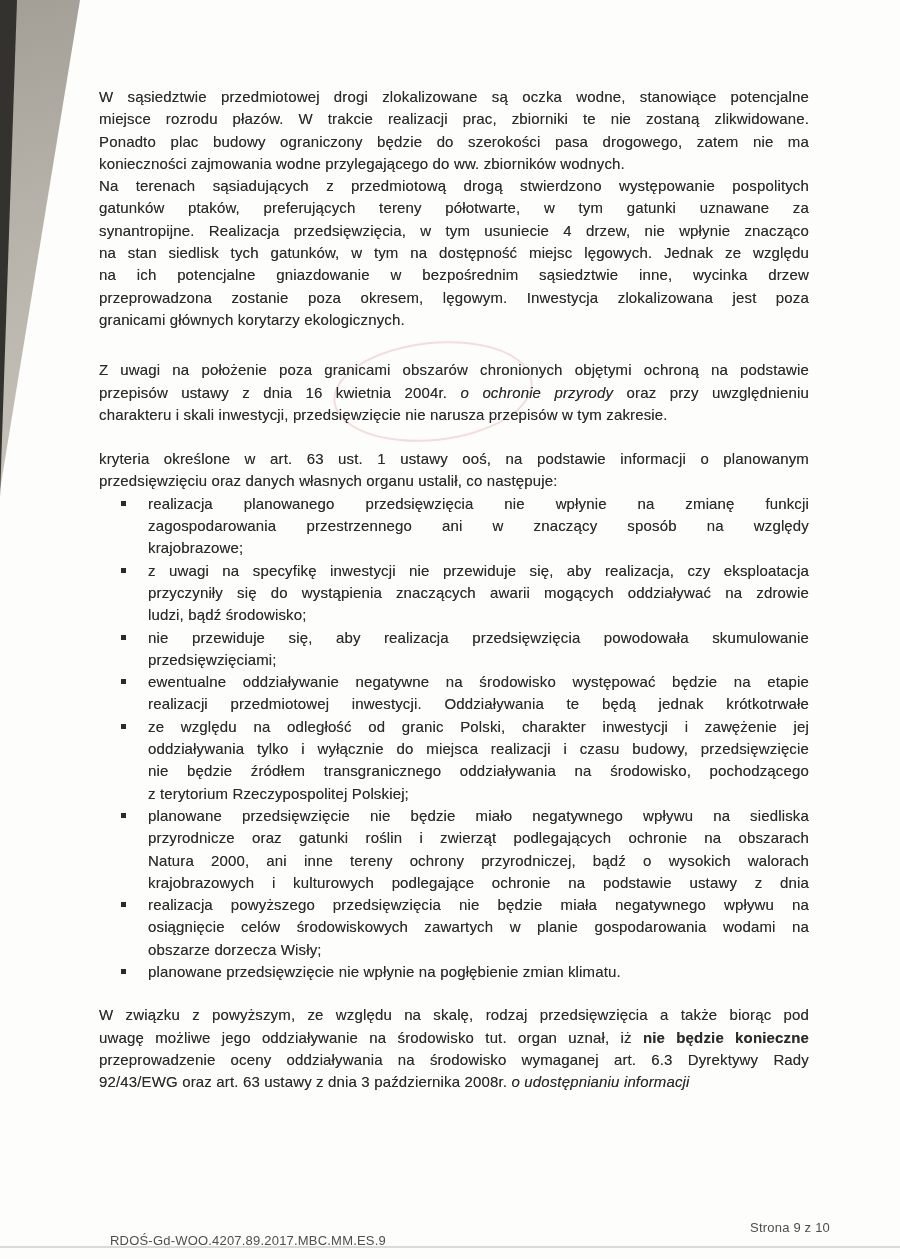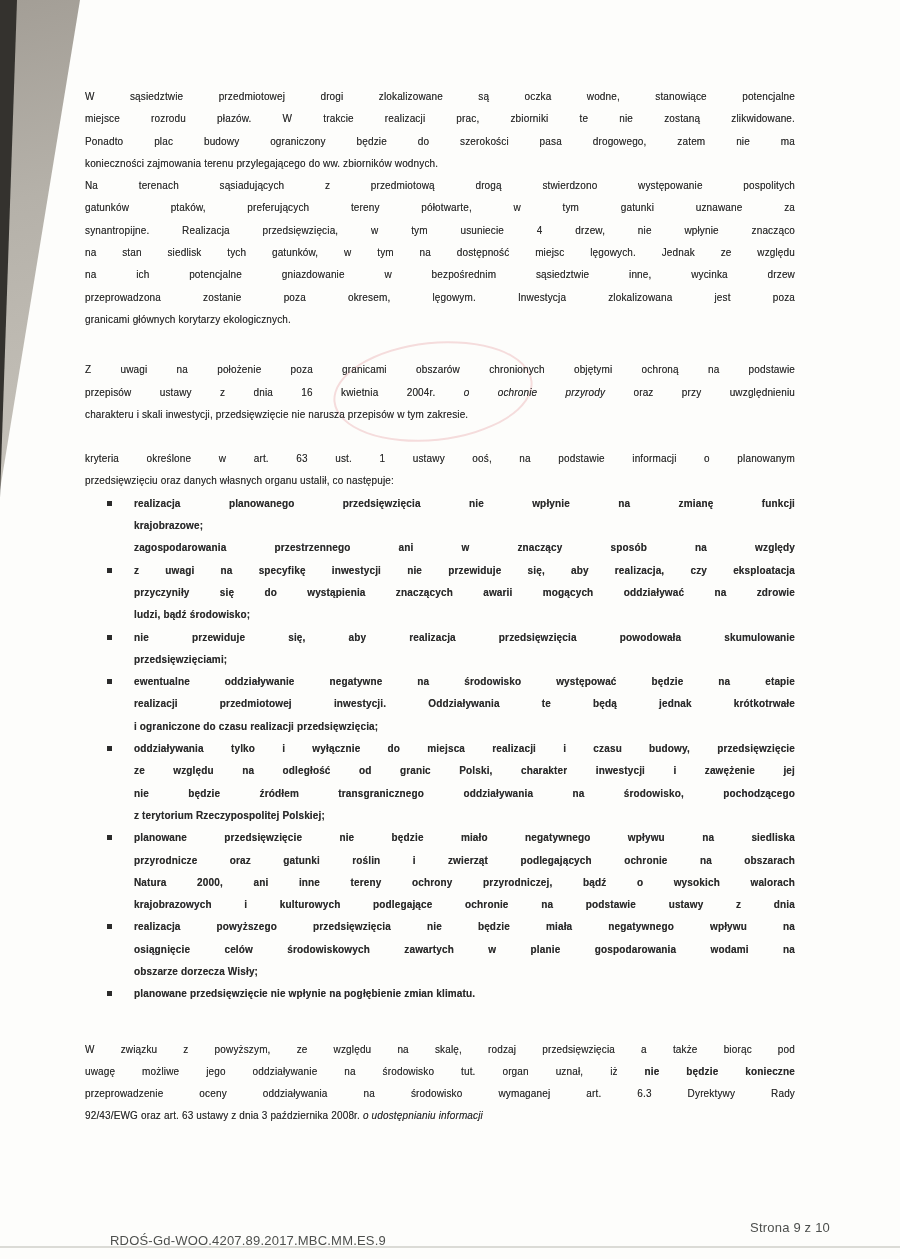--- a/index.html
+++ b/index.html
@@ -27,35 +27,35 @@
 
   
   .stamp {
     position: absolute; left: 333px; top: 342px; width: 196px; height: 95px;
     border: 2.5px solid rgba(213, 88, 98, 0.20);
     border-radius: 50%;
     transform: rotate(-6deg);
   }
 
   .content {
-    position: absolute; left: 85px; top: 86px; width: 710px;
-    font-size: 10px; line-height: 22.3px; letter-spacing: 0.15px;
+    position: absolute; left: 99px; top: 86px; width: 710px;
+    font-size: 15px; line-height: 22.3px; letter-spacing: 0.15px;
     text-shadow: 0 0 0.4px rgba(43,43,43,0.55);
   }
   .tline { text-align: justify; text-align-last: justify; white-space: normal; }
   .tline.tlast { text-align-last: left; }
   .i { font-style: italic; }
   .b { font-weight: bold; }
 
   .para { margin: 0; }
   .gap-sm { margin-top: 28px; }
   .gap-md { margin-top: 22px; }
-  .gap-lg { margin-top: 33px; }
+  .gap-lg { margin-top: 21px; }
 
-  ul.blist { list-style: none; margin: 0; padding: 0; font-weight: bold; }
+  ul.blist { list-style: none; margin: 0; padding: 0; }
   li.bullet-item { position: relative; padding-left: 49px; }
   .bullet-marker {
     position: absolute; left: 22px; top: 8px;
     width: 5px; height: 5px; background: #2b2b2b;
   }
 
   .footer {
     position: absolute; left: 0; top: 1220px; width: 100%;
     font-size: 13px; color: #4d4f4d; letter-spacing: 0.2px;
   }
@@ -74,21 +74,21 @@
 
   <div class="corner-gray"></div>
   <div class="corner-dark"></div>
   <div class="stamp"></div>
 
   <div class="content">
     <div class="para">
         <div class="tline">W sąsiedztwie przedmiotowej drogi zlokalizowane są oczka wodne, stanowiące potencjalne</div>
         <div class="tline">miejsce rozrodu płazów. W trakcie realizacji prac, zbiorniki te nie zostaną zlikwidowane.</div>
         <div class="tline">Ponadto plac budowy ograniczony będzie do szerokości pasa drogowego, zatem nie ma</div>
-        <div class="tline tlast">konieczności zajmowania terenu przylegającego do ww. zbiorników wodnych.</div>
+        <div class="tline tlast">konieczności zajmowania wodne przylegającego do ww. zbiorników wodnych.</div>
       </div>
     <div class="para">
         <div class="tline">Na terenach sąsiadujących z przedmiotową drogą stwierdzono występowanie pospolitych</div>
         <div class="tline">gatunków ptaków, preferujących tereny półotwarte, w tym gatunki uznawane za</div>
         <div class="tline">synantropijne. Realizacja przedsięwzięcia, w tym usuniecie 4 drzew, nie wpłynie znacząco</div>
         <div class="tline">na stan siedlisk tych gatunków, w tym na dostępność miejsc lęgowych. Jednak ze względu</div>
         <div class="tline">na ich potencjalne gniazdowanie w bezpośrednim sąsiedztwie inne, wycinka drzew</div>
         <div class="tline">przeprowadzona zostanie poza okresem, lęgowym. Inwestycja zlokalizowana jest poza</div>
         <div class="tline tlast">granicami głównych korytarzy ekologicznych.</div>
       </div>
@@ -99,22 +99,22 @@
       </div>
     <div class="para gap-md">
         <div class="tline">kryteria określone w art. 63 ust. 1 ustawy ooś, na podstawie informacji o planowanym</div>
         <div class="tline tlast">przedsięwzięciu oraz danych własnych organu ustalił, co następuje:</div>
       </div>
     <ul class="blist">
         <li class="bullet-item">
           <span class="bullet-marker"></span>
           <div class="bullet-text">
             <div class="tline">realizacja planowanego przedsięwzięcia nie wpłynie na zmianę funkcji</div>
+            <div class="tline">zagospodarowania przestrzennego ani w znaczący sposób na względy</div>
             <div class="tline tlast">krajobrazowe;</div>
-            <div class="tline">zagospodarowania przestrzennego ani w znaczący sposób na względy</div>
           </div>
         </li>
         <li class="bullet-item">
           <span class="bullet-marker"></span>
           <div class="bullet-text">
             <div class="tline">z uwagi na specyfikę inwestycji nie przewiduje się, aby realizacja, czy eksploatacja</div>
             <div class="tline">przyczyniły się do wystąpienia znaczących awarii mogących oddziaływać na zdrowie</div>
             <div class="tline tlast">ludzi, bądź środowisko;</div>
           </div>
         </li>
@@ -123,28 +123,27 @@
           <div class="bullet-text">
             <div class="tline">nie przewiduje się, aby realizacja przedsięwzięcia powodowała skumulowanie</div>
             <div class="tline tlast">przedsięwzięciami;</div>
           </div>
         </li>
         <li class="bullet-item">
           <span class="bullet-marker"></span>
           <div class="bullet-text">
             <div class="tline">ewentualne oddziaływanie negatywne na środowisko występować będzie na etapie</div>
             <div class="tline">realizacji przedmiotowej inwestycji. Oddziaływania te będą jednak krótkotrwałe</div>
-            <div class="tline tlast">i ograniczone do czasu realizacji przedsięwzięcia;</div>
           </div>
         </li>
         <li class="bullet-item">
           <span class="bullet-marker"></span>
           <div class="bullet-text">
+            <div class="tline">ze względu na odległość od granic Polski, charakter inwestycji i zawężenie jej</div>
             <div class="tline">oddziaływania tylko i wyłącznie do miejsca realizacji i czasu budowy, przedsięwzięcie</div>
-            <div class="tline">ze względu na odległość od granic Polski, charakter inwestycji i zawężenie jej</div>
             <div class="tline">nie będzie źródłem transgranicznego oddziaływania na środowisko, pochodzącego</div>
             <div class="tline tlast">z terytorium Rzeczypospolitej Polskiej;</div>
           </div>
         </li>
         <li class="bullet-item">
           <span class="bullet-marker"></span>
           <div class="bullet-text">
             <div class="tline">planowane przedsięwzięcie nie będzie miało negatywnego wpływu na siedliska</div>
             <div class="tline">przyrodnicze oraz gatunki roślin i zwierząt podlegających ochronie na obszarach</div>
             <div class="tline">Natura 2000, ani inne tereny ochrony przyrodniczej, bądź o wysokich walorach</div>

